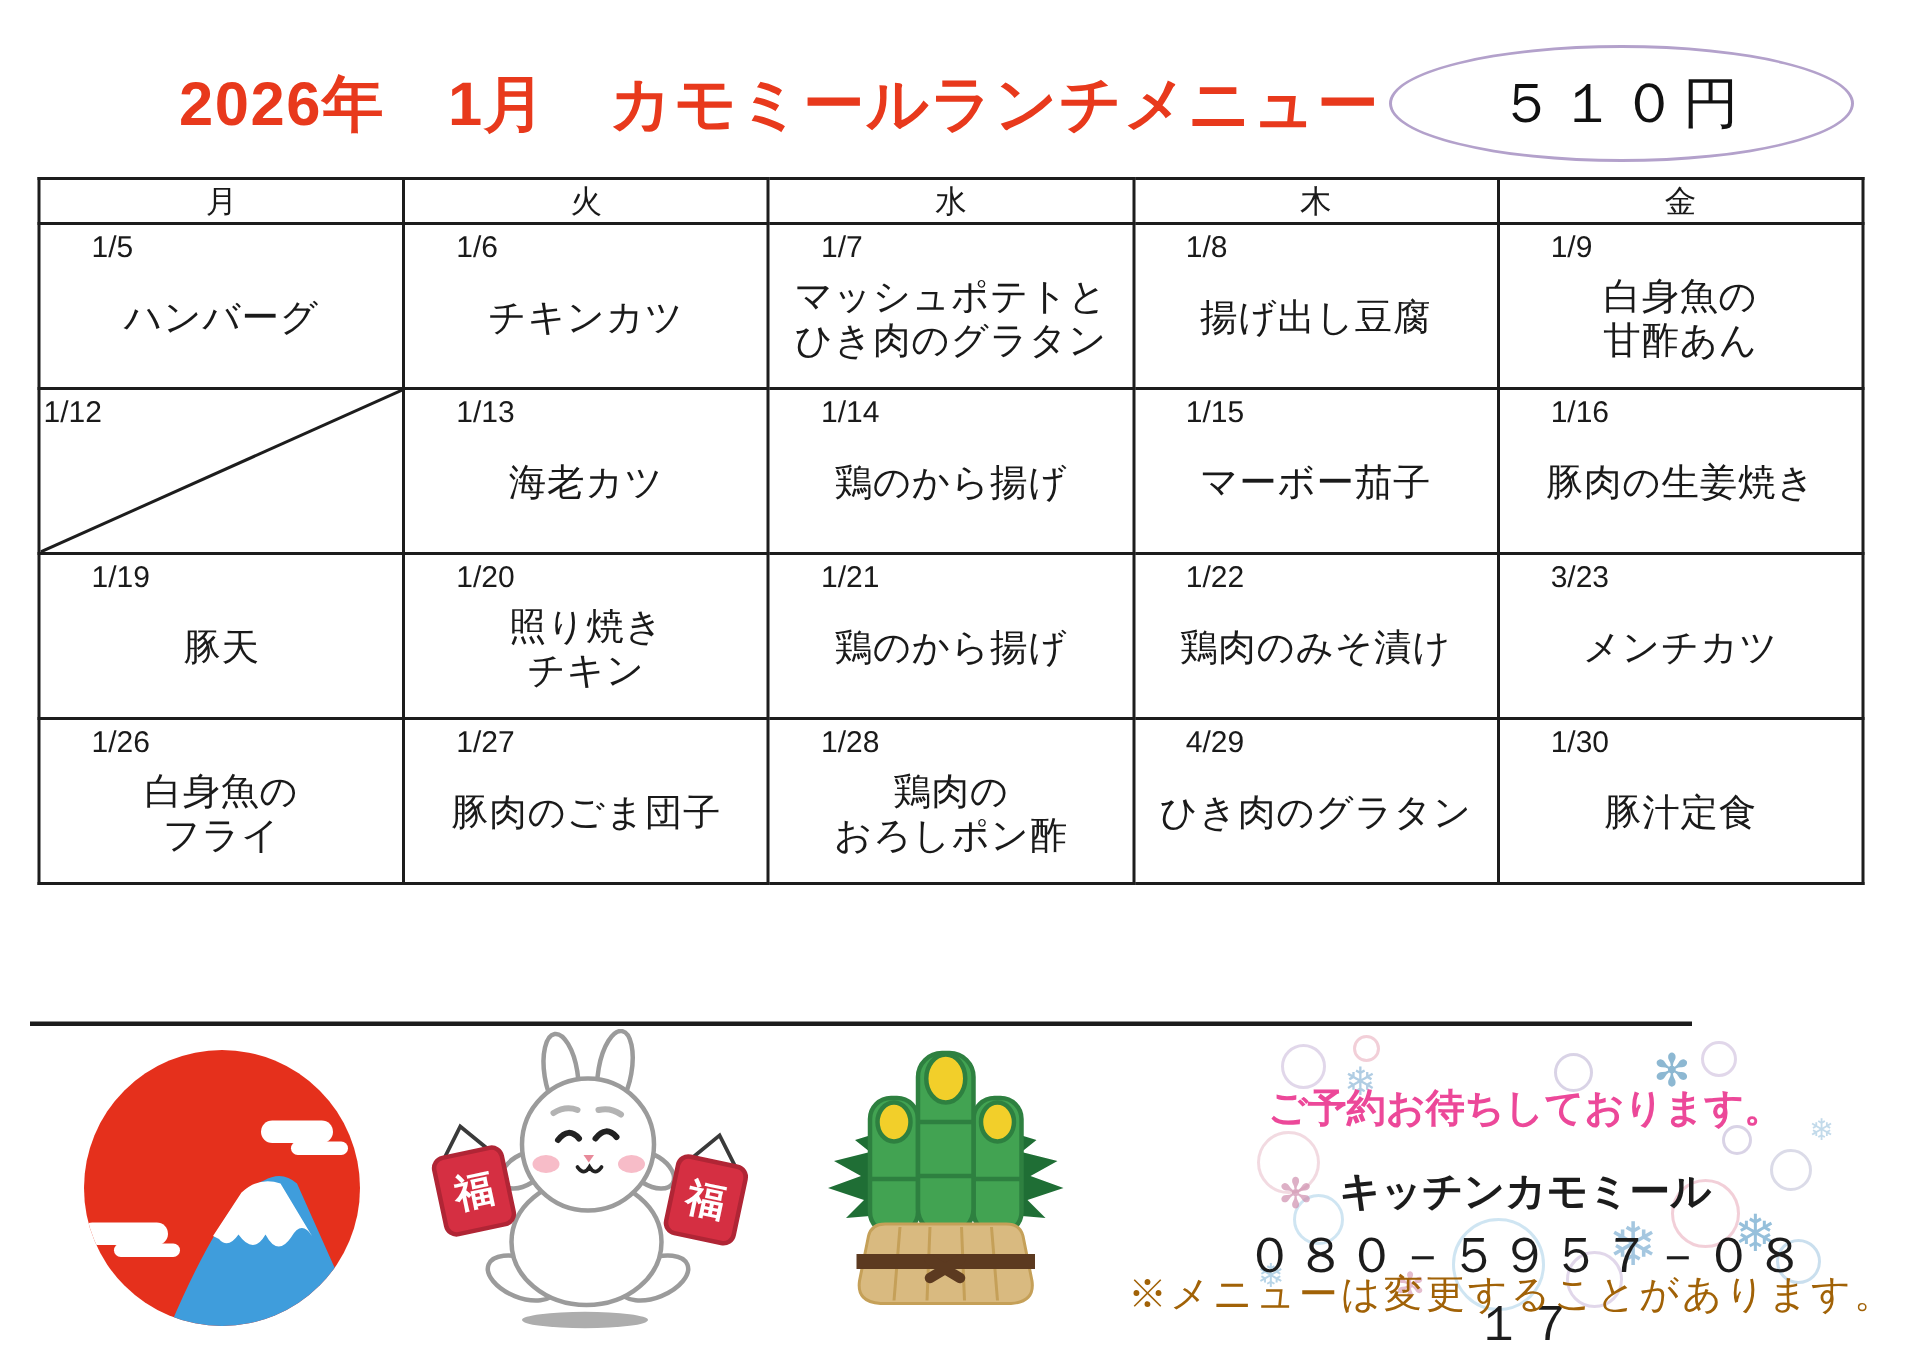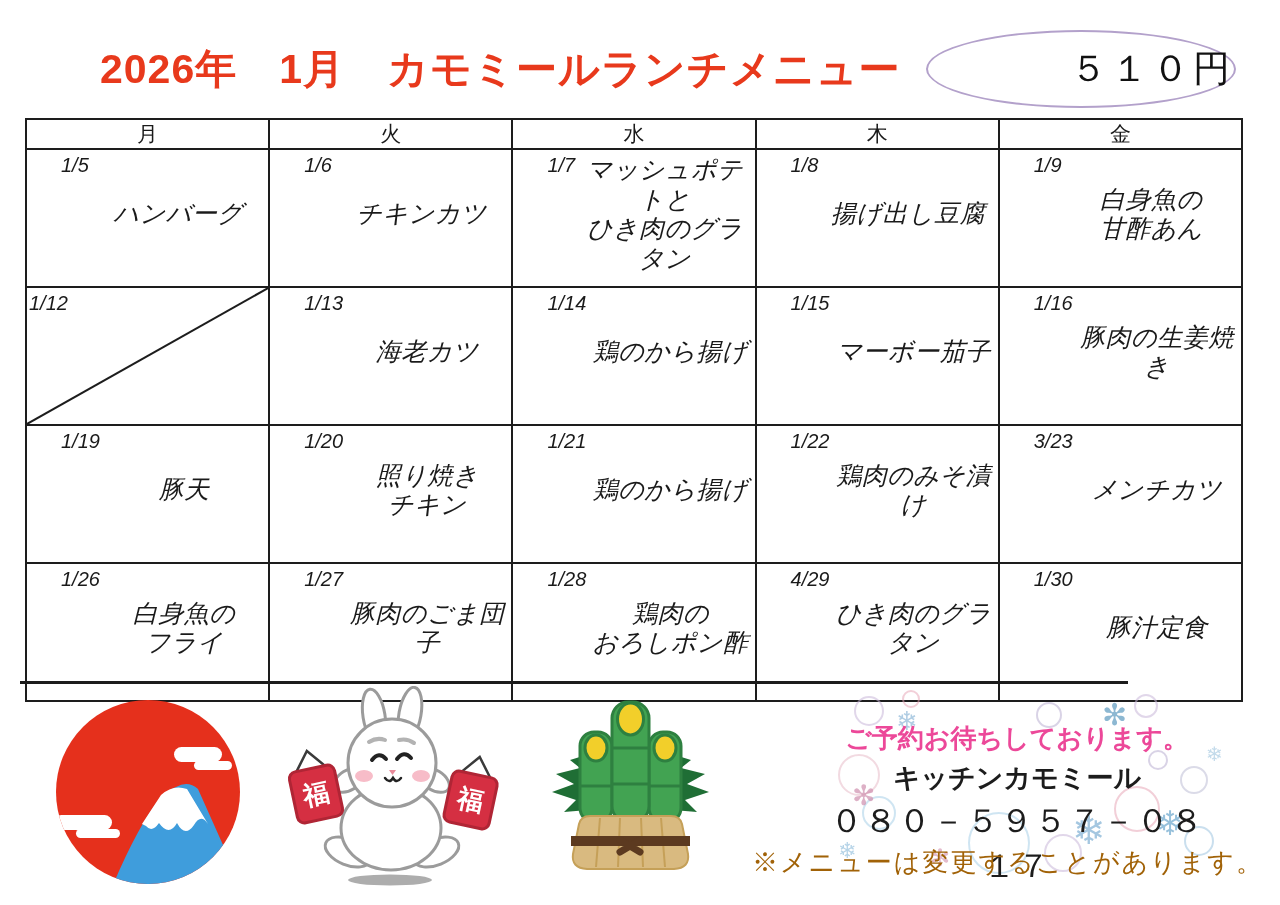--- a/index.html
+++ b/index.html
@@ -7,42 +7,42 @@
   .page {
     position:relative; width:1280px; height:905px;
     background:#fff; overflow:hidden;
     font-family:"Liberation Sans","DejaVu Sans",sans-serif;
     color:#1a1a1a;
   }
 
   
   .title {
     position:absolute; left:100px; top:42px; width:820px;
-    text-align:left; font-size:41px; font-weight:bold;
+    text-align:right; font-size:41px; font-weight:bold;
     letter-spacing:1px; color:#e8391c; white-space:nowrap;
   }
   .price-oval {
     position:absolute; left:926px; top:30px; width:310px; height:78px;
     border:2.5px solid #b3a1cb; border-radius:50%;
-    display:flex; align-items:center; justify-content:flex-end;
+    display:flex; align-items:center; justify-content:center;
   }
   .price-oval span { font-size:37px; letter-spacing:4px; color:#111; }
 
   
   table.cal {
     position:absolute; left:25px; top:118px; width:1218px;
     border-collapse:collapse; table-layout:fixed;
   }
   table.cal th, table.cal td { border:2px solid #1d1d1d; }
   table.cal th {
     height:27px; font-size:21px; font-weight:normal;
     text-align:center; vertical-align:middle; background:#fff;
   }
   table.cal td { height:108px; padding:0; vertical-align:top; background:#fff; }
-  .cell-inner { position:relative; display:flex; flex-direction:row; height:136px;font-style:italic; }
+  .cell-inner { position:relative; display:flex; flex-direction:column; height:108px; }
   .cell-date {
     font-size:20px; padding:4px 0 0 34px; text-align:left; line-height:1.1;
   }
   .cell-menu {
     flex:1; display:flex; align-items:center; justify-content:center;
     text-align:center; font-size:25px; line-height:1.18;
     letter-spacing:0.5px; white-space:pre-line; padding-bottom:8px;
   }
   td.closed { background:#e8e8e8; }
   td.closed .cell-date { padding-left:2px; }
@@ -62,21 +62,21 @@
   .deco .dc {
     position:absolute; border-radius:50%; opacity:0.55;
   }
   .deco .sf { position:absolute; opacity:0.7; line-height:1; }
 
   .contact {
     position:absolute; left:828px; top:721px; width:378px;
     text-align:center; z-index:2;
   }
   .contact-line1 { font-size:26px; font-weight:bold; color:#ec4899; }
-  .contact-line2 { font-size:27px; font-weight:bold; color:#1c1c1c; margin-top:4px; }
+  .contact-line2 { font-size:27px; font-weight:bold; color:#1c1c1c; margin-top:20px; }
   .contact-phone { font-size:33px; font-weight:normal; letter-spacing:1px; color:#1c1c1c; margin-top:3px; }
   .note {
     position:absolute; left:752px; top:845px; z-index:2;
     font-family:"Liberation Serif","DejaVu Serif",serif;
     font-size:26px; letter-spacing:2px; color:#a16207; white-space:nowrap;
   }
 </style>
 </head>
 <body>
 

